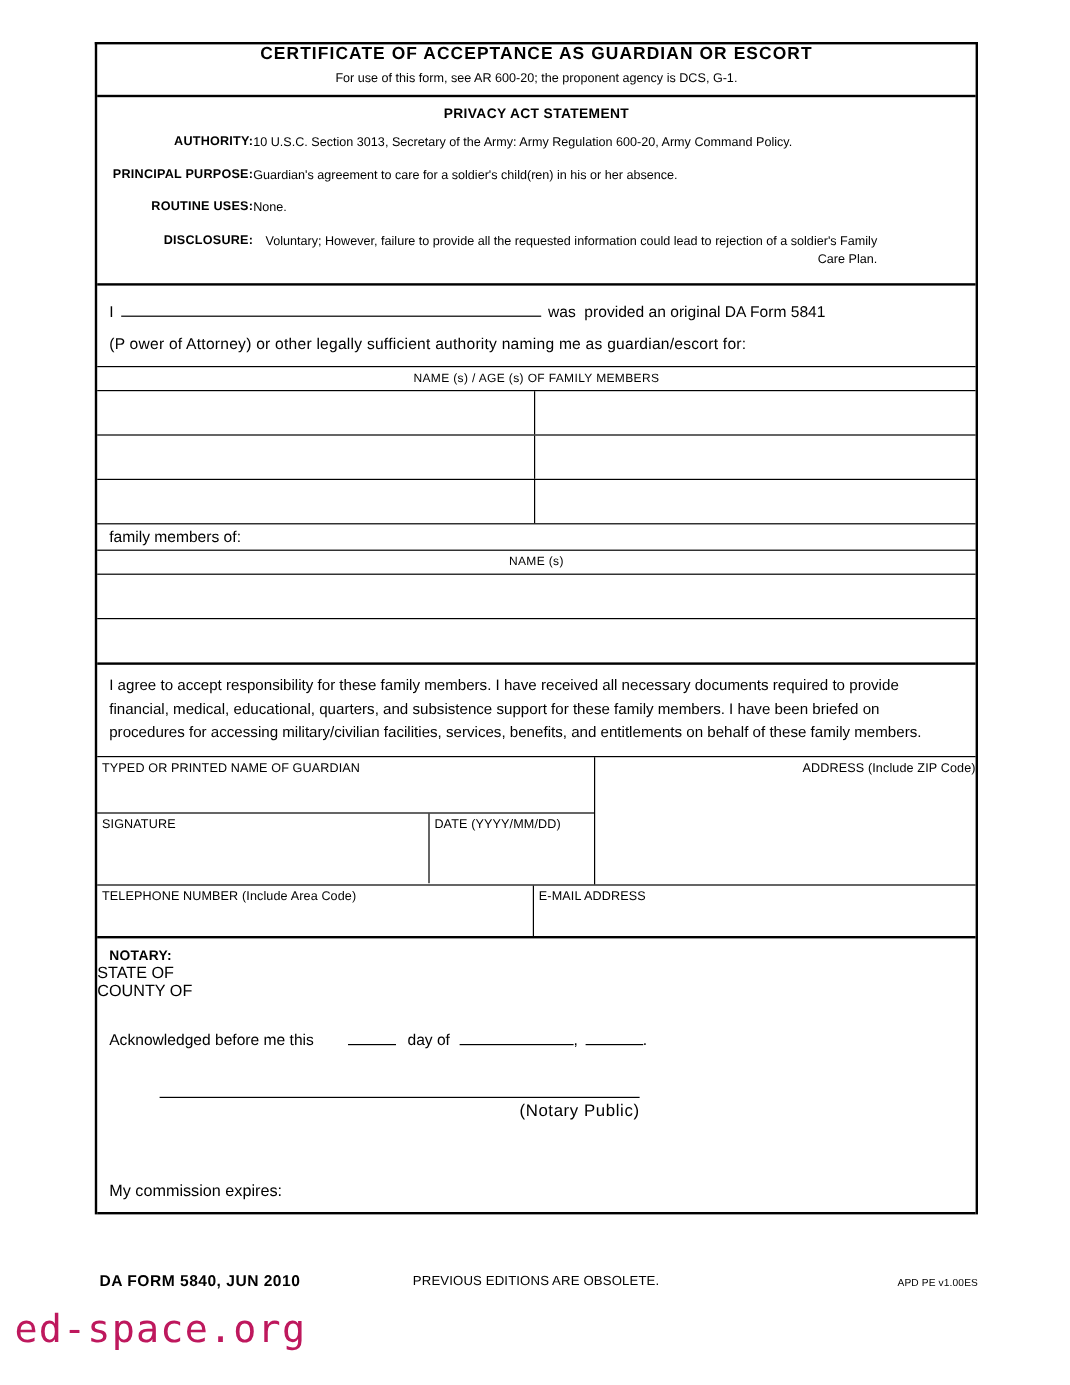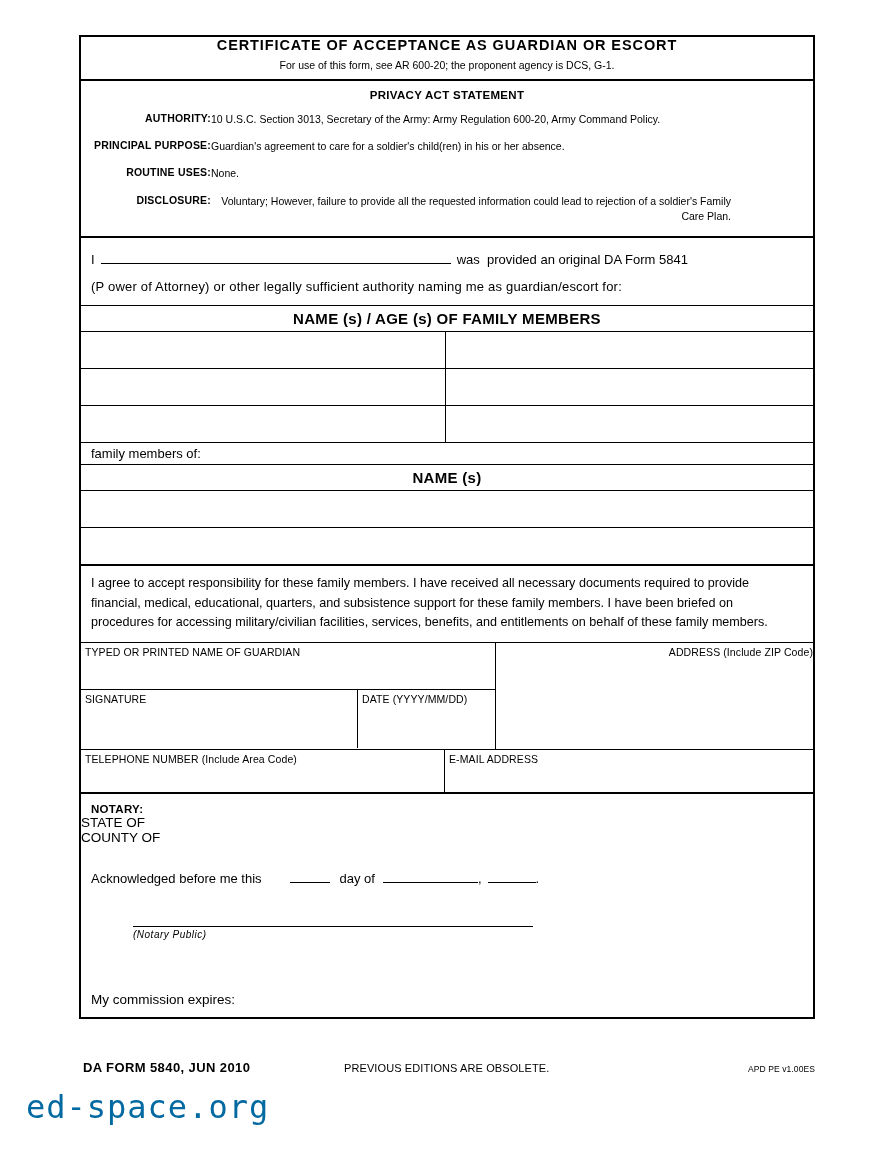--- a/index.html
+++ b/index.html
@@ -101,25 +101,24 @@
   #statement-line2 {
     font-size: 13px;
     padding-left: 10px;
     margin-top: 12px;
     letter-spacing: 0.2px;
   }
 
   
   .col-head {
     text-align: center;
-    font-size: 15px;
+    font-size: 10px;
     letter-spacing: 0.3px;
     padding: 4px 0 4px 0;
     border-bottom: 1.5px solid #000;
-    font-weight: bold;
   }
   .grid-row {
     display: flex;
     border-bottom: 1.5px solid #000;
   }
   .grid-cell-left {
     width: 364px;
     flex: 0 0 364px;
     height: 36px;
     border-right: 1.5px solid #000;
@@ -205,25 +204,24 @@
     margin-top: 40px;
     padding-left: 52px;
   }
   #notary-sig-rule {
     width: 400px;
     border-bottom: 1.6px solid #000;
     height: 0;
   }
   #notary-sig-caption {
     width: 400px;
-    text-align: left;
-    font-size: 10px;
+    text-align: right;
+    font-size: 14px;
     letter-spacing: 0.5px;
     margin-top: 2px;
-    font-style: italic;
   }
   #notary-commission {
     font-size: 13.5px;
     padding-left: 10px;
     margin-top: 52px;
   }
 
   
   #form-footer {
     position: absolute;
@@ -251,25 +249,25 @@
     position: absolute;
     right: 0;
     top: 4px;
     font-size: 8.5px;
     letter-spacing: 0.1px;
   }
 
   
   #watermark {
     position: absolute;
-    left: 26px;
+    left: 12px;
     top: 1088px;
     font-family: "DejaVu Sans Mono", monospace;
     font-size: 32px;
-    color: #0369a1;
+    color: #be185d;
     letter-spacing: 1px;
   }
 </style>
 </head>
 <body>
 
 <div id="form-sheet">
 
   <div id="header-block">
     <div id="form-title">CERTIFICATE OF ACCEPTANCE AS GUARDIAN OR ESCORT</div>

